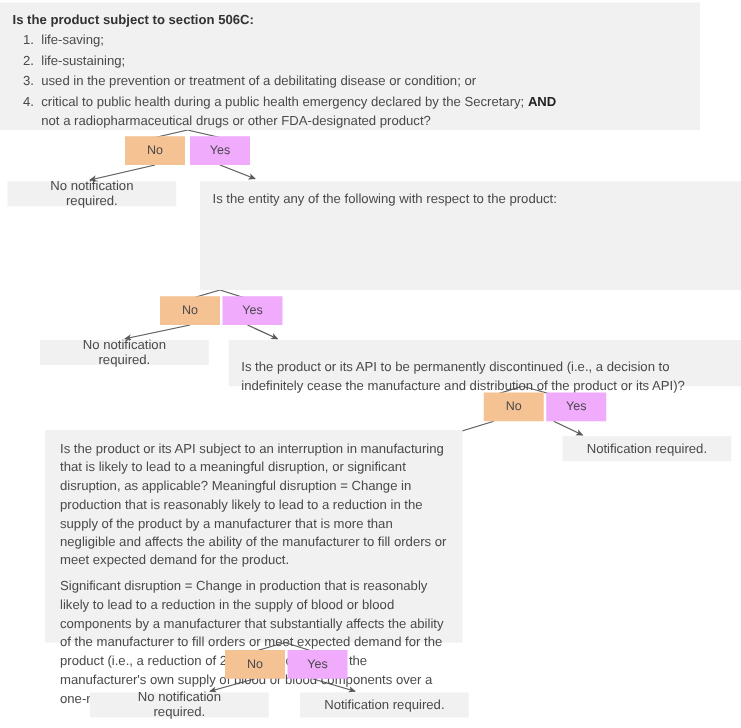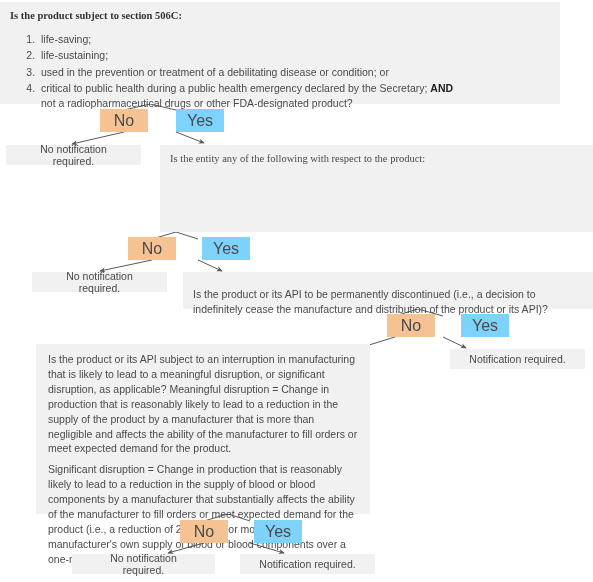--- a/index.html
+++ b/index.html
@@ -28,28 +28,27 @@
     box-sizing: border-box;
     color: #4a4a4a;
     line-height: 1.42;
   }
   .qbox {
     padding: 7px 10px 8px 10px;
   }
   .qbox .lead {
     display: block;
     margin: 0 0 1px 0;
-    font-family: Liberation Serif, serif;
   }
   .qbox .lead.bold {
     font-weight: bold;
     color: #333333;
   }
   ol.items {
-    margin: 8px;
+    margin: 0;
     padding: 0 0 4px 20px;
     list-style-type: decimal;
   }
   ol.items li {
     margin: 1.5px 0 0 0;
     padding-left: 3px;
   }
   ol.items li::marker {
     color: #4a4a4a;
   }
@@ -71,25 +70,25 @@
     text-align: center;
     color: #4a4a4a;
     padding: 0 19px;
   }
   .dec {
     position: absolute;
     box-sizing: border-box;
     display: flex;
     align-items: center;
     justify-content: center;
-    font-size: 16px;
+    font-size: 10px;
     color: #4a4a4a;
   }
   .dec.no  { background: #f5c294; }
-  .dec.yes { background: #7dd3fc; margin-left: 24px; }
+  .dec.yes { background: #f0abfc; }
 
   svg.edges {
     position: absolute;
     left: 0; top: 0;
     width: 593px;
     height: 582px;
     overflow: visible;
     pointer-events: none;
   }
 </style>

